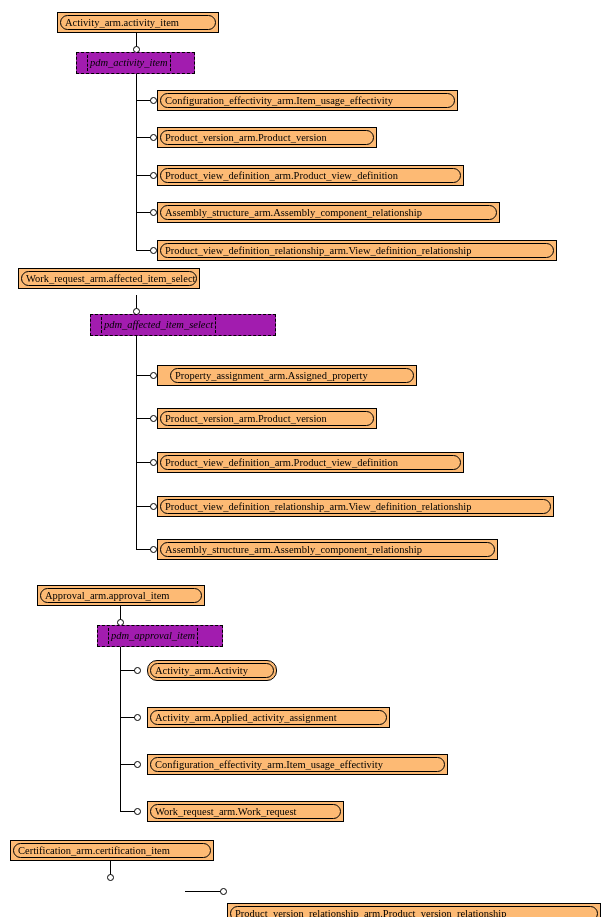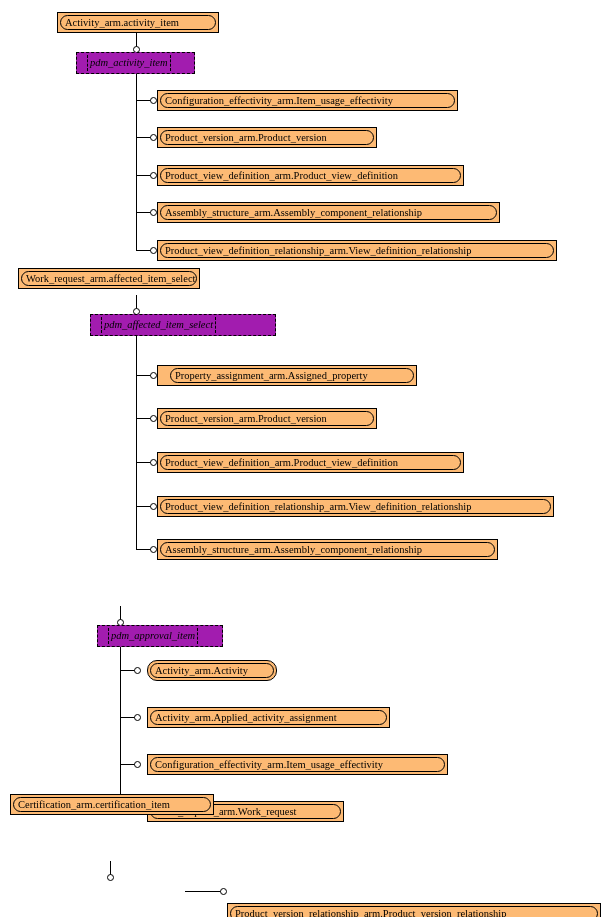--- a/index.html
+++ b/index.html
@@ -172,20 +172,23 @@
   <div class="node" style="left:157px; top:496px; width:397px;">
     <div class="inner">Product_view_definition_relationship_arm.View_definition_relationship</div>
   </div>
 
   <div class="hline" style="left:136px; top:549px; width:16px;"></div>
   <div class="circle" style="left:150px; top:546px;"></div>
   <div class="node" style="left:157px; top:539px; width:341px;">
     <div class="inner">Assembly_structure_arm.Assembly_component_relationship</div>
   </div>
 
+  <div class="node" style="left:37px; top:585px; width:168px;">
+    <div class="inner">Approval_arm.approval_item</div>
+  </div>
 
   <div class="vline" style="left:120px; top:606px; height:17px;"></div>
   <div class="circle" style="left:117px; top:619px;"></div>
 
   <div class="refnode" style="left:62px; top:625px; width:126px;margin-left:35px;">
     <div class="reflabel">pdm_approval_item</div>
   </div>
 
   <div class="vline" style="left:120px; top:647px; height:165px;"></div>
 
@@ -206,21 +209,21 @@
   <div class="node" style="left:147px; top:754px; width:301px;">
     <div class="inner">Configuration_effectivity_arm.Item_usage_effectivity</div>
   </div>
 
   <div class="hline" style="left:120px; top:811px; width:16px;"></div>
   <div class="circle" style="left:134px; top:808px;"></div>
   <div class="node" style="left:147px; top:801px; width:197px;">
     <div class="inner">Work_request_arm.Work_request</div>
   </div>
 
-  <div class="node" style="left:10px; top:794px; width:204px;">
+  <div class="node" style="left:10px; top:840px; width:204px;">
     <div class="inner">Certification_arm.certification_item</div>
   </div>
 
   <div class="vline" style="left:110px; top:861px; height:17px;"></div>
   <div class="circle" style="left:107px; top:874px;"></div>
 
 
   <div class="hline" style="left:185px; top:891px; width:37px;"></div>
   <div class="circle" style="left:220px; top:888px;"></div>
   <div class="node" style="left:227px; top:903px; width:374px;">

